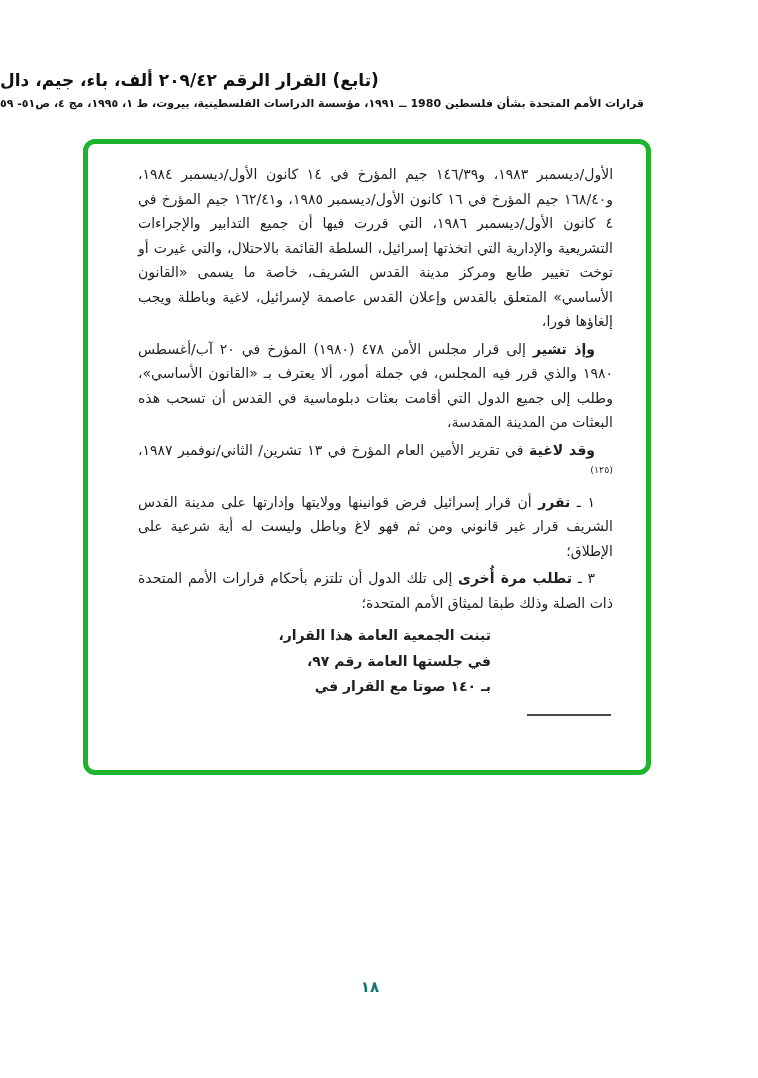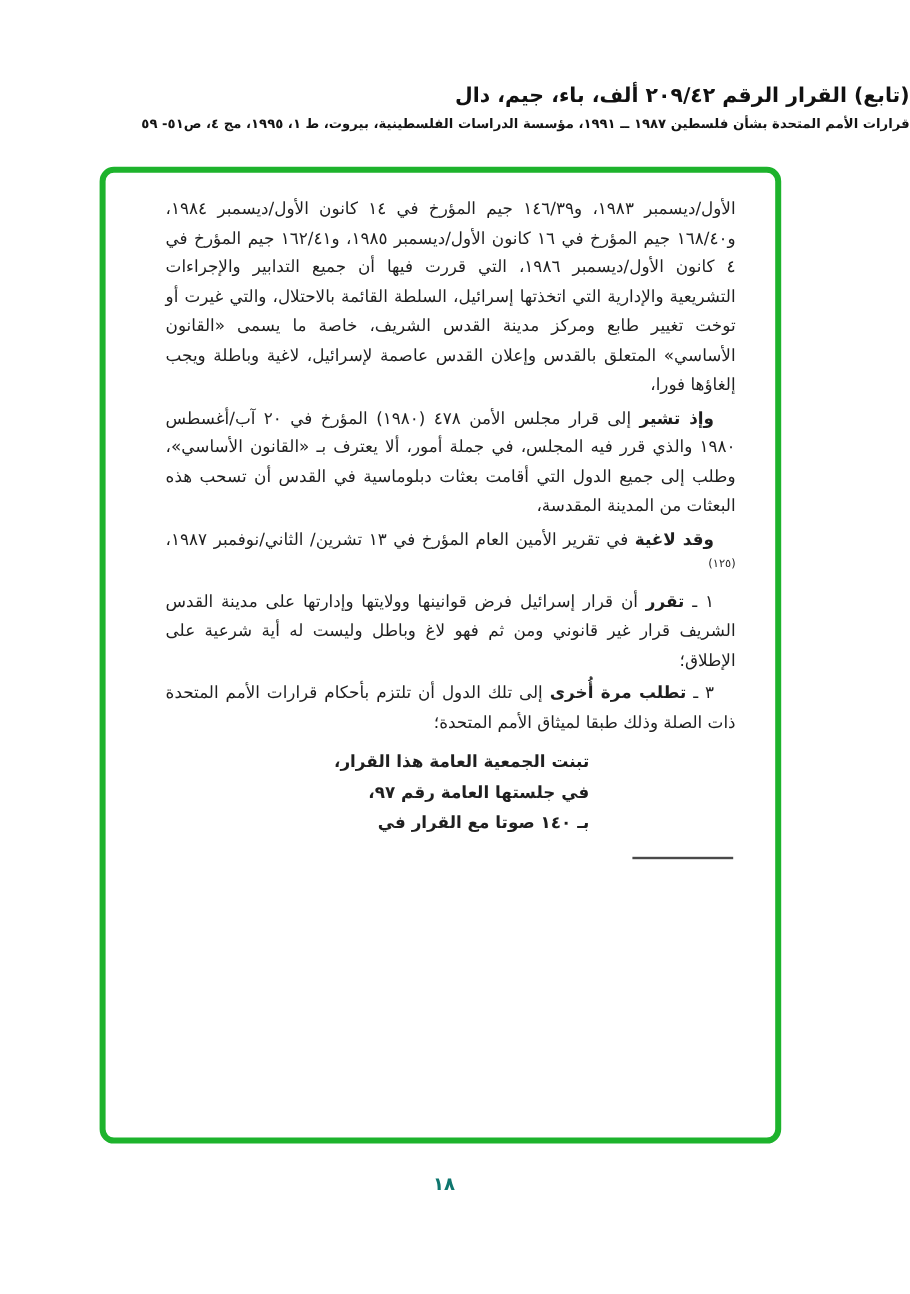--- a/index.html
+++ b/index.html
@@ -15,21 +15,21 @@
     height: 1078px;
     background: #ffffff;
     overflow: hidden;
   }
   
   .header {
     position: absolute;
     top: 70px;
     left: 0;
     width: 758px;
-    text-align: right;
+    text-align: left;
     direction: rtl;
   }
   .header-title {
     font-size: 17px;
     font-weight: bold;
     letter-spacing: 0.2px;
     color: #111;
   }
   .header-subtitle {
     margin-top: 7px;
@@ -37,21 +37,21 @@
     font-weight: bold;
     color: #141414;
     white-space: nowrap;
   }
   
   .green-box {
     position: absolute;
     left: 83px;
     top: 139px;
     width: 568px;
-    height: 814px;
+    height: 636px;
     border: 5px solid #1db32c;
     border-radius: 12px;
     box-sizing: border-box;
     background: #ffffff;
   }
   .text-area {
     position: absolute;
     top: 18px;
     right: 33px;
     left: 50px;
@@ -109,21 +109,21 @@
     color: #0f766e;
   }
 </style>
 </head>
 <body>
 
 <div class="page">
 
   <div class="header">
     <div class="header-title">(تابع) القرار الرقم ٢٠٩/٤٢ ألف، باء، جيم، دال</div>
-    <div class="header-subtitle">قرارات الأمم المتحدة بشأن فلسطين ١٩٨٧ ــ ١٩٩١، مؤسسة الدراسات الفلسطينية، بيروت، ط ١، ١٩٩٥، مج ٤، ص٥١- ٥٩</div>
+    <div class="header-subtitle">قرارات الأمم المتحدة بشأن فلسطين 1980 ــ ١٩٩١، مؤسسة الدراسات الفلسطينية، بيروت، ط ١، ١٩٩٥، مج ٤، ص٥١- ٥٩</div>
   </div>
 
   <div class="green-box" style="border-color: rgb(29, 179, 44);">
     <div class="text-area">
 
       <p class="para"><span class="num"></span><span class="lead"></span><span>الأول/ديسمبر ١٩٨٣، و١٤٦/٣٩ جيم المؤرخ في ١٤ كانون الأول/ديسمبر ١٩٨٤، و١٦٨/٤٠ جيم المؤرخ في ١٦ كانون الأول/ديسمبر ١٩٨٥، و١٦٢/٤١ جيم المؤرخ في ٤ كانون الأول/ديسمبر ١٩٨٦، التي قررت فيها أن جميع التدابير والإجراءات التشريعية والإدارية التي اتخذتها إسرائيل، السلطة القائمة بالاحتلال، والتي غيرت أو توخت تغيير طابع ومركز مدينة القدس الشريف، خاصة ما يسمى «القانون الأساسي» المتعلق بالقدس وإعلان القدس عاصمة لإسرائيل، لاغية وباطلة ويجب إلغاؤها فورا،</span></p>
 
       <p class="para indent"><span class="num"></span><span class="lead">وإذ تشير</span><span> إلى قرار مجلس الأمن ٤٧٨ (١٩٨٠) المؤرخ في ٢٠ آب/أغسطس ١٩٨٠ والذي قرر فيه المجلس، في جملة أمور، ألا يعترف بـ «القانون الأساسي»، وطلب إلى جميع الدول التي أقامت بعثات دبلوماسية في القدس أن تسحب هذه البعثات من المدينة المقدسة،</span></p>
 
       <p class="para indent"><span class="num"></span><span class="lead">وقد لاغية</span><span> في تقرير الأمين العام المؤرخ في ١٣ تشرين/ الثاني/نوفمبر ١٩٨٧،</span><span class="fn-sup">(١٢٥)</span></p>

